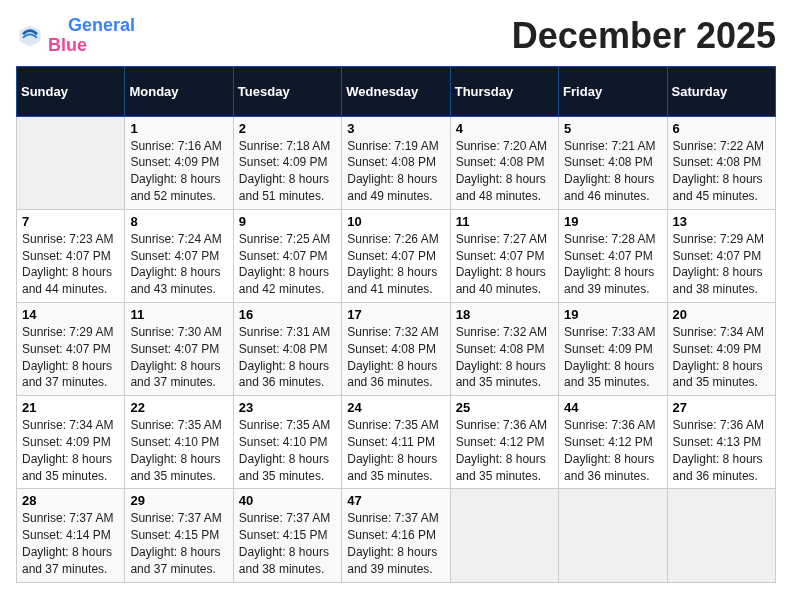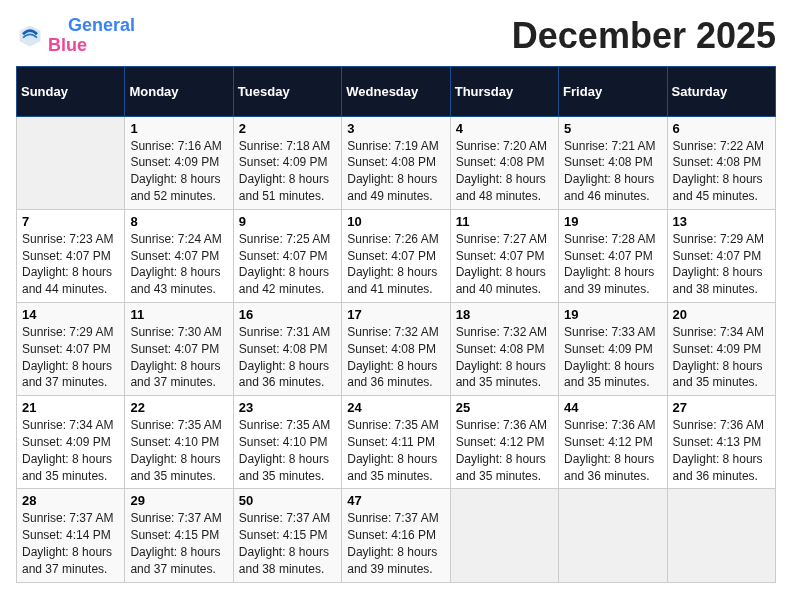--- a/index.html
+++ b/index.html
@@ -241,21 +241,21 @@
       <tr>
         <td>
           <span class="day-number">28</span>
           <div class="day-info">Sunrise: 7:37 AM<br>Sunset: 4:14 PM<br>Daylight: 8 hours<br>and 37 minutes.</div>
         </td>
         <td>
           <span class="day-number">29</span>
           <div class="day-info">Sunrise: 7:37 AM<br>Sunset: 4:15 PM<br>Daylight: 8 hours<br>and 37 minutes.</div>
         </td>
         <td>
-          <span class="day-number">50</span>
+          <span class="day-number">40</span>
           <div class="day-info">Sunrise: 7:37 AM<br>Sunset: 4:15 PM<br>Daylight: 8 hours<br>and 38 minutes.</div>
         </td>
         <td>
           <span class="day-number">47</span>
           <div class="day-info">Sunrise: 7:37 AM<br>Sunset: 4:16 PM<br>Daylight: 8 hours<br>and 39 minutes.</div>
         </td>
         <td class="empty-cell"></td>
         <td class="empty-cell"></td>
         <td class="empty-cell"></td>
       </tr>

